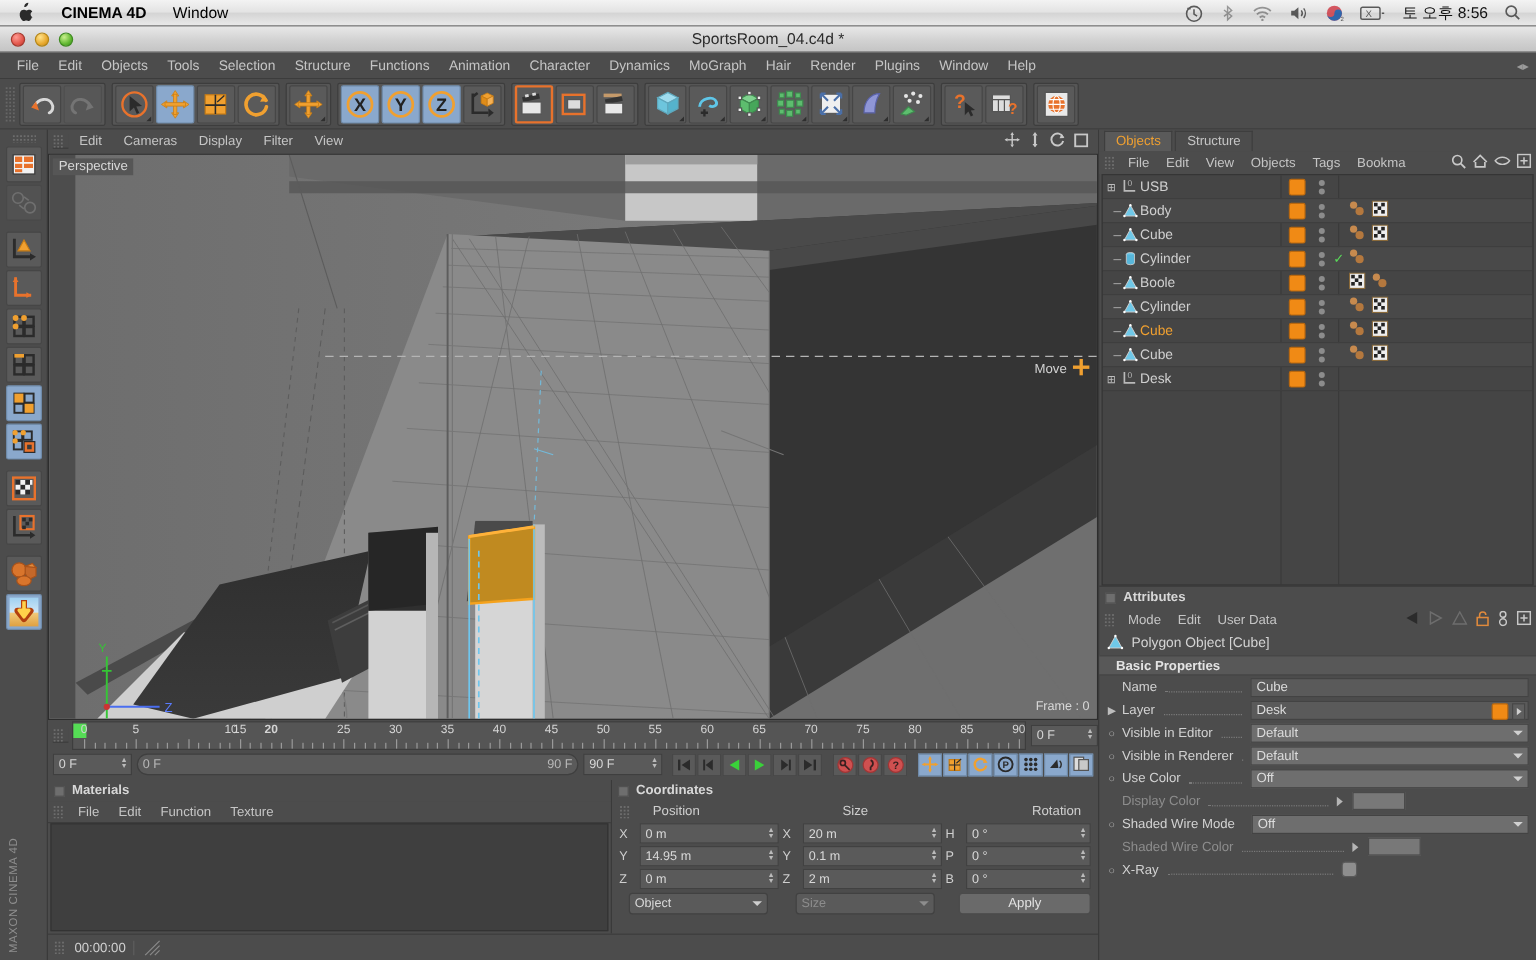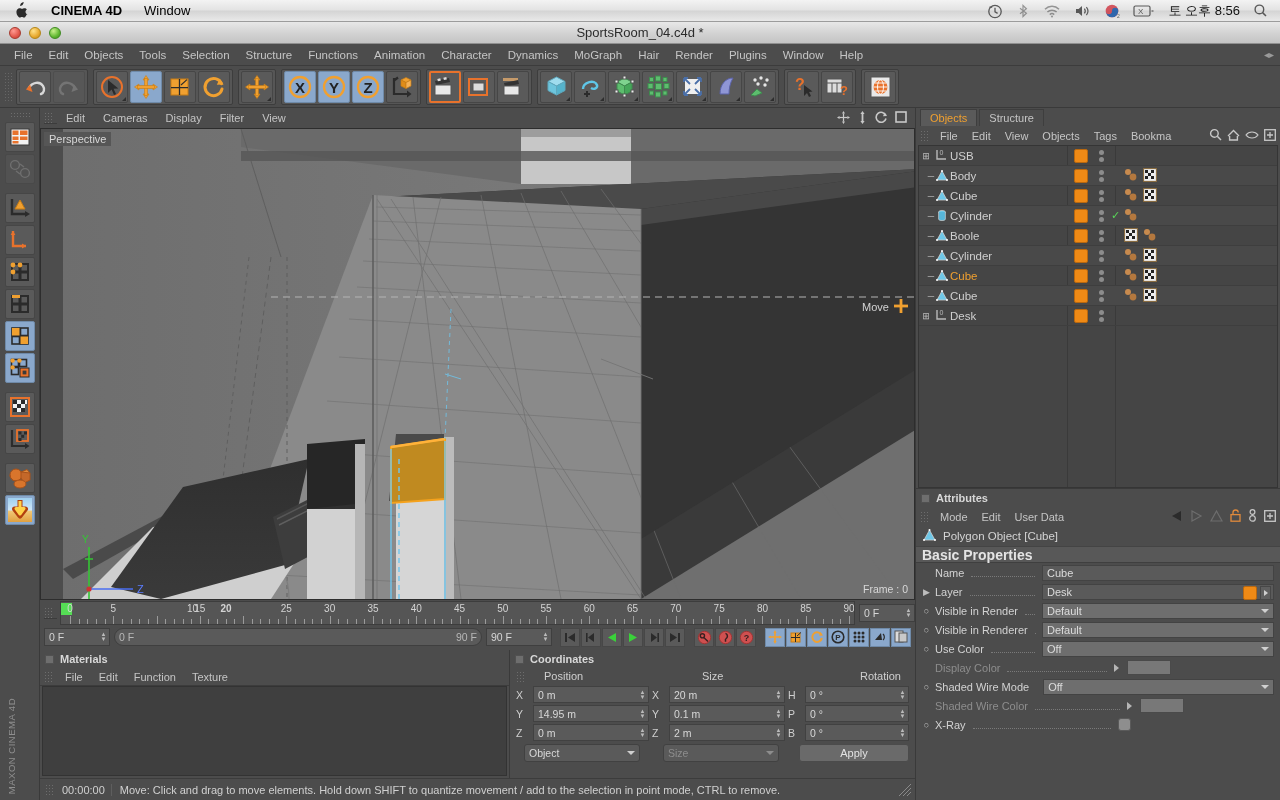--- a/index.html
+++ b/index.html
@@ -139,22 +139,22 @@
   
   #attrTitle{height:18px;display:flex;align-items:center;gap:6px;padding-left:5px;}
   #attrMenu{height:19px;display:flex;align-items:center;padding-left:4px;}
   #attrMenu .grip{width:9px;height:11px;background-image:radial-gradient(#6d6d6d .9px,transparent 1px);background-size:3px 3px;margin-right:4px;}
   #attrMenu .mi{padding:0 7px;font-size:11px;color:#c5c5c5;}
   #attrMenu .icons{margin-left:auto;display:flex;gap:7px;align-items:center;padding-right:4px;}
   #attrObj{height:20px;display:flex;align-items:center;gap:6px;padding-left:6px;font-size:11.5px;color:#d4d4d4;}
   #attrTabs{height:19px;display:flex;align-items:center;gap:2px;padding-left:4px;}
   .atab{padding:2px 9px;font-size:11px;background:#6a6a6a;color:#ddd;border:1px solid #505050;}
   .atab.active{background:#8aa8cc;color:#1e1e1e;}
-  #bpHead{height:17px;background:#585858;display:flex;align-items:center;padding-left:6px;
-    font-size:14px;font-weight:bold;color:#e4e4e4;border-top:1px solid #444;border-bottom:1px solid #3f3f3f;}
+  #bpHead{height:17px;background:#585858;display:flex;align-items:center;padding-left:14px;
+    font-size:11px;font-weight:bold;color:#e4e4e4;border-top:1px solid #444;border-bottom:1px solid #3f3f3f;}
   .prow{height:19px;display:flex;align-items:center;padding:0 6px 0 6px;gap:4px;}
   .prow .bullet{width:9px;font-size:9px;color:#bdbdbd;text-align:center;}
   .prow .plab{font-size:11px;color:#d2d2d2;white-space:nowrap;}
   .prow .plab.dim{color:#8d8d8d;text-align:right;}
   .prow .dotfill{flex:1;border-bottom:1px dotted #7a7a7a;height:9px;margin:0 3px;}
   .pfield{width:232px;height:16px;background:#5a5a5a;border:1px solid #434343;color:#dcdcdc;font-size:11px;
     display:flex;align-items:center;padding:0 4px;position:relative;}
   .pfield.sel-dd{background:#6e6e6e;text-align:right;}
   .pfield .ddar{position:absolute;right:4px;top:5px;border-left:4px solid transparent;border-right:4px solid transparent;border-top:4px solid #d0d0d0;}
   .pswatch{width:44px;height:15px;background:#787878;border:1px solid #4a4a4a;}
@@ -1165,21 +1165,20 @@
                 <span class="ar" style="border-top-color:#8d8d8d;"></span>
               </span>
             <span class="cbtn" style="width:110px;margin-left:14px;">Apply</span>
           </div>
         </div>
       </div>
 
       <div id="status">
         <span class="grip"></span>
         <span class="tc">00:00:00</span>
-        <span class="msg">Move: Click and drag to move elements. Hold down SHIFT to quantize movement / add to the selection in point mode, CTRL to remove.</span>
         <span class="resize">
           <svg width="14" height="14" viewBox="0 0 14 14">
               <g stroke="#8a8a8a" stroke-width="1">
                 <path d="M13 5 L5 13"></path>
                 <path d="M13 9 L9 13"></path>
                 <path d="M13 1 L1 13"></path>
               </g>
             </svg>
         </span>
       </div>
@@ -1545,21 +1544,21 @@
             <span>Desk</span>
             <span class="orange-chip"></span>
             <span class="layer-ar">
                 <span style="border-left:4px solid #cfcfcf;border-top:3px solid transparent;border-bottom:3px solid transparent;"></span>
               </span>
           </span>
         </div>
 
         <div class="prow">
           <span class="bullet">○</span>
-          <span class="plab">Visible in Render</span>
+          <span class="plab">Visible in Editor</span>
           <span class="dotfill"></span>
           <span class="pfield sel-dd">
               <span>Default</span>
               <span class="ddar"></span>
             </span>
         </div>
 
         <div class="prow">
           <span class="bullet">○</span>
           <span class="plab">Visible in Renderer</span>

